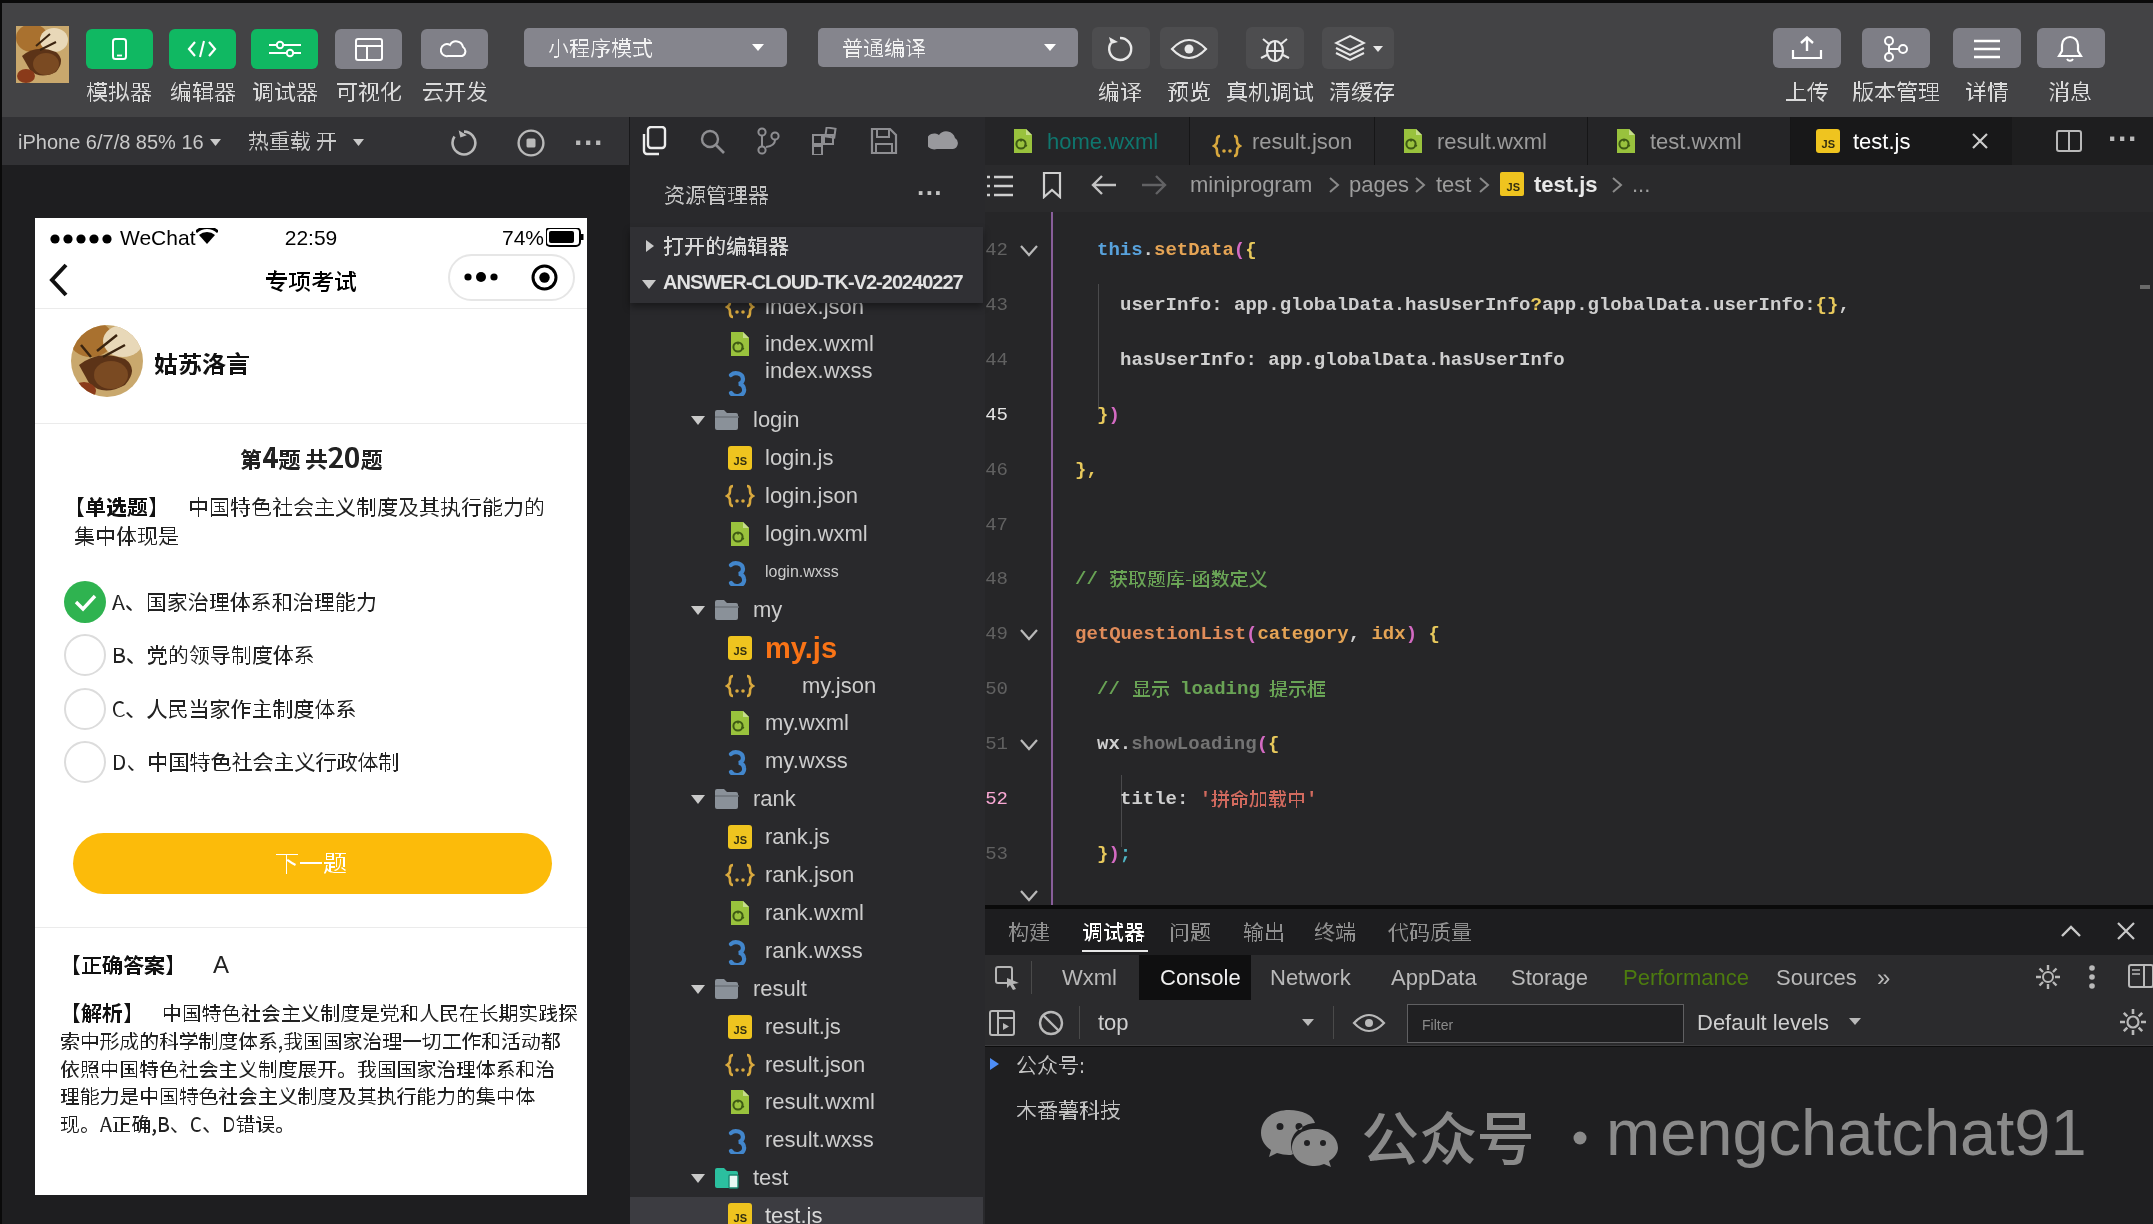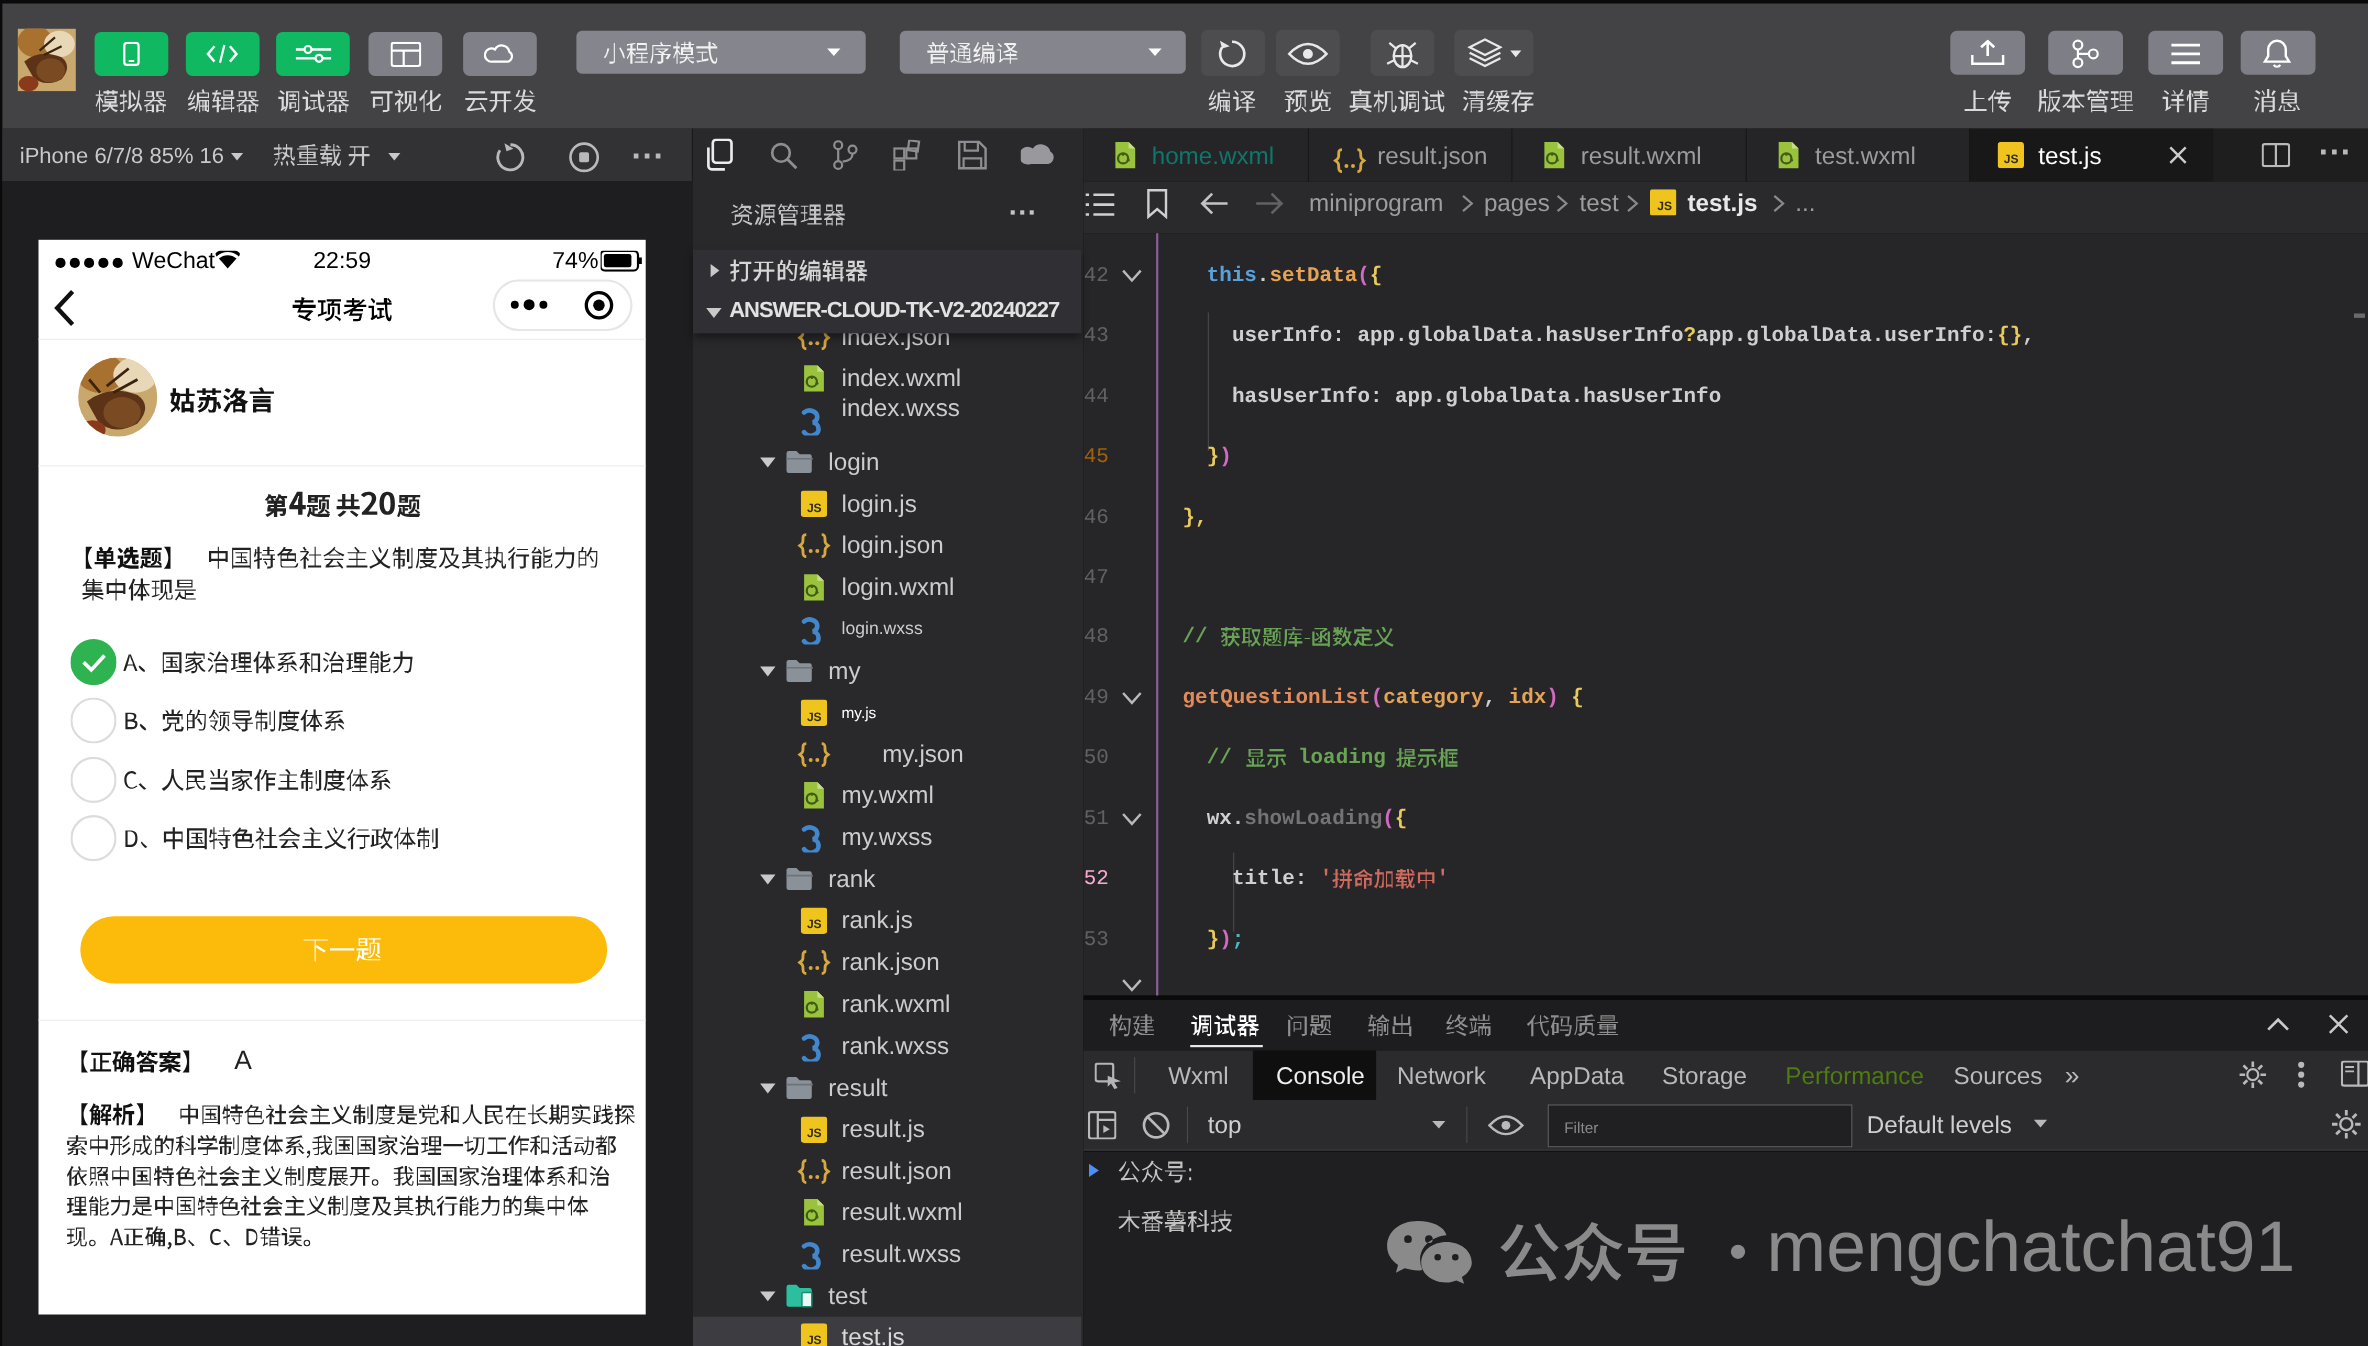--- a/index.html
+++ b/index.html
@@ -329,21 +329,21 @@
     </svg>
     <svg style="position:absolute;left:714px;top:599px;" width="26" height="22" viewBox="0 0 26 22">
       <path d="M1 3 a2 2 0 0 1 2-2 h7 l3 3 h9 a2 2 0 0 1 2 2 v13 a2 2 0 0 1 -2 2 h-19 a2 2 0 0 1 -2-2 Z" fill="#8a9199"></path>
 <path d="M1 8 h24" stroke="#6d737a" stroke-width="1.5"></path>
     </svg>
     <div style="position:absolute;left:753px;top:599px;font-family:'Liberation Sans', sans-serif;font-size:22px;line-height:22px;color:#cccccc;font-weight:400;white-space:pre;">my</div>
     <svg style="position:absolute;left:728px;top:636px;" width="24" height="24" viewBox="0 0 24 24">
       <rect width="24" height="24" rx="3" fill="#efc41f"></rect>
       <text x="19" y="19" font-family="Liberation Sans" font-size="11" font-weight="bold" fill="#332f10" text-anchor="end">JS</text>
     </svg>
-    <div style="position:absolute;left:765px;top:637px;font-family:'Liberation Sans', sans-serif;font-size:14px;line-height:22px;color:#ffffff;font-weight:400;white-space:pre;">my.js</div>
+    <div style="position:absolute;left:765px;top:637px;font-family:'Liberation Sans', sans-serif;font-size:29px;line-height:22px;color:#f97316;font-weight:700;white-space:pre;">my.js</div>
     <svg style="position:absolute;left:725px;top:674px;" width="30" height="24" viewBox="0 0 30 24">
       <g stroke="#d8a83e" stroke-width="2.6" fill="none">
         <path d="M8 2 C5 2 5 4 5 6 C5 9 5 10 2 12 C5 14 5 15 5 18 C5 20 5 22 8 22"></path>
         <path d="M22 2 C25 2 25 4 25 6 C25 9 25 10 28 12 C25 14 25 15 25 18 C25 20 25 22 22 22"></path>
       </g>
       <circle cx="12" cy="17" r="1.8" fill="#d8a83e"></circle>
       <circle cx="18" cy="17" r="1.8" fill="#d8a83e"></circle>
     </svg>
     <div style="position:absolute;left:765px;top:675px;font-family:'Liberation Sans', sans-serif;font-size:22px;line-height:22px;color:#cccccc;font-weight:400;white-space:pre;margin-left:37px;">my.json</div>
     <svg style="position:absolute;left:729px;top:710px;" width="22" height="26" viewBox="0 0 22 26">
@@ -580,21 +580,21 @@
     </svg>
     <svg style="position:absolute;left:60px;top:1084px;" width="477" height="27">
       <path fill="#222" d="M9 9H12V12H9ZM14 9H17V12H14ZM9 5H12V8H9ZM14 5H17V8H14ZM6 19V21H19V19H14V17H18V15H14V13H18V4H8V13H12V15H8V17H12V19ZM1 18 1 19C3 19 5 18 7 17L7 16L5 17V12H7V10H5V6H7V5H1V6H3V10H1V12H3V17C2 17 1 18 1 18Z M27 11V13H23V11ZM22 10V21H23V17H27V20C27 20 27 20 27 20C27 20 26 20 25 20C25 20 25 21 26 21C27 21 28 21 28 21C29 21 29 20 29 20V10ZM23 14H27V16H23ZM37 5C36 5 34 6 32 7V3H31V10C31 11 31 12 33 12C34 12 36 12 37 12C38 12 39 11 39 9C38 9 38 8 37 8C37 10 37 11 36 11C36 11 34 11 33 11C32 11 32 10 32 10V8C34 7 36 6 38 6ZM37 13C36 14 34 15 32 16V12H31V19C31 21 31 21 33 21C34 21 36 21 37 21C38 21 39 20 39 18C38 18 38 18 38 17C37 20 37 20 36 20C36 20 34 20 33 20C32 20 32 20 32 19V17C34 16 36 15 38 15ZM21 9C22 9 23 9 28 8C28 9 28 9 28 9L30 9C29 7 28 6 27 4L26 5C26 6 27 6 27 7L23 7C24 6 25 5 25 4L24 3C23 5 22 6 22 7C22 7 21 7 21 7C21 8 21 9 21 9Z M48 3V7V7H41V9H48C47 13 46 17 41 20C41 21 42 21 42 21C48 18 49 13 49 9H56C56 16 55 19 54 19C54 20 54 20 54 20C53 20 52 20 50 20C51 20 51 21 51 21C52 21 53 21 54 21C55 21 55 21 56 20C57 19 57 16 58 8C58 8 58 7 58 7H49V7V3Z M64 8H74V9H64ZM64 5H74V7H64ZM63 4V11H76V4ZM64 14C63 17 62 19 60 20C60 21 61 21 61 21C63 20 64 19 64 18C66 20 68 21 72 21H78C78 21 78 20 78 20C77 20 73 20 73 20C72 20 71 20 70 19V17H77V15H70V13H78V12H61V13H69V19C67 19 66 18 65 16C65 15 65 15 65 14Z M88 3V7H81V16H83V15H88V21H90V15H96V16H97V7H90V3ZM83 13V8H88V13ZM96 13H90V8H96Z M111 13C111 14 112 15 113 16L114 15C113 14 112 14 112 13ZM104 16V17H114V16H109V13H113V11H109V8H114V7H104V8H108V11H104V13H108V16ZM101 4V21H102V20H116V21H117V4ZM102 19V5H116V19Z M128 16C129 17 130 18 130 19L131 18C131 17 130 16 129 15ZM132 3V5H128V7H132V9H127V11H134V13H127V14H134V20C134 20 134 20 134 20C133 20 132 20 131 20C131 20 131 21 131 21C133 21 134 21 135 21C135 21 135 20 135 20V14H138V13H135V11H138V9H133V7H137V5H133V3ZM121 5C121 7 120 10 120 11C120 12 120 12 121 12C121 11 121 10 121 9H123V14C122 14 121 14 120 14L120 16L123 15V21H124V15L126 14L126 12L124 13V9H126V7H124V3H123V7H122C122 6 122 6 122 5Z M148 10V13H143V10ZM149 10H154V13H149ZM150 6C150 7 149 8 148 9H143C144 8 145 7 145 6ZM146 3C144 6 142 8 139 10C140 10 140 11 140 11C141 11 141 10 142 10V18C142 21 143 21 146 21C147 21 153 21 154 21C157 21 157 20 158 17C157 17 157 17 156 17C156 19 156 20 154 20C152 20 147 20 146 20C144 20 143 19 143 18V15H154V16H156V9H150C151 8 152 7 153 6L152 5L151 5H146C146 4 147 4 147 4Z M162 4C162 5 163 6 163 6L165 6C164 5 163 4 163 3ZM159 7V8H165C163 10 161 13 159 14C159 14 159 15 160 16C161 15 161 14 162 13V21H164V13C165 14 165 15 166 15L167 14C166 14 165 12 164 11C165 10 166 9 167 7L166 7L165 7ZM171 3V9H167V11H171V19H166V21H177V19H173V11H177V9H173V3Z M181 21C182 21 183 21 194 20C194 20 195 21 195 21L196 21C195 19 193 17 192 15L190 16C191 17 192 18 193 18L184 19C185 18 186 16 188 15H196V13H180V15H186C184 16 183 18 182 18C182 19 181 19 181 19C181 20 181 21 181 21ZM188 3C186 6 183 8 179 10C179 10 180 11 180 11C181 11 182 10 183 9V11H193V9H184C185 8 187 7 188 6C189 7 191 8 193 9C194 10 195 11 196 11C196 11 197 10 197 10C194 9 191 6 189 5L190 4Z M205 4C207 5 208 6 209 7H200V9H207V13H201V14H207V19H199V21H217V19H209V14H215V13H209V9H216V7H209L210 6C209 6 208 4 207 3Z M226 4C227 5 228 7 228 8L229 8C229 7 228 5 227 3ZM233 5C232 8 230 12 228 14C225 12 223 9 222 5L221 6C222 10 224 13 227 16C224 17 222 19 219 20C219 20 219 21 219 21C223 20 225 19 228 17C230 19 233 20 236 21C236 21 237 20 237 20C234 19 231 18 229 16C232 13 234 9 235 5Z M251 5V16H252V5ZM255 3V19C255 20 254 20 254 20C254 20 253 20 251 20C252 20 252 21 252 21C253 21 255 21 255 21C256 21 256 20 256 19V3ZM240 4C240 6 239 8 238 9C239 9 239 9 240 9C240 9 240 8 241 7H243V9H238V11H243V13H239V20H241V14H243V21H245V14H248V18C248 18 247 19 247 19C247 19 246 19 246 19C246 19 246 19 246 20C247 20 248 20 248 20C249 19 249 19 249 18V13H245V11H250V9H245V7H249V6H245V3H243V6H241C241 5 242 5 242 4Z M265 7V9H262V10H265V13H273V10H276V9H273V7H271V9H266V7ZM271 10V12H266V10ZM272 16C272 17 270 18 269 18C267 18 266 17 265 16ZM262 15V16H265L264 16C265 17 266 18 267 19C265 19 263 20 261 20C261 20 262 21 262 21C264 21 267 20 269 20C271 21 273 21 276 21C276 21 276 20 276 20C274 20 272 20 270 19C272 18 274 17 275 15L274 14L273 15ZM267 3C267 4 267 5 268 5H260V11C260 13 260 18 258 21C259 21 259 21 259 21C261 18 261 14 261 11V7H276V5H269C269 4 269 4 268 3Z M279 4V6H282V7C282 11 282 16 278 20C278 20 279 21 279 21C282 18 284 14 284 11C285 13 286 16 288 18C287 19 285 20 283 20C283 20 283 21 284 21C286 21 288 20 289 18C291 20 293 21 295 21C295 21 296 20 296 20C294 19 292 19 291 17C293 16 294 13 295 9L294 9L294 9H290C291 8 291 6 291 4ZM289 17C287 14 285 11 284 7V6H289C289 7 289 9 288 10H293C293 13 291 15 289 17Z M308 19C311 19 313 20 314 21L316 20C314 20 312 18 309 18ZM304 17C303 18 300 20 298 20C298 21 299 21 299 21C301 21 304 20 305 18ZM311 3V5H303V3H302V5H299V7H302V16H298V17H316V16H312V7H315V5H312V3ZM303 16V14H311V16ZM303 7H311V9H303ZM303 10H311V12H303Z M320 3V7H318V9H320V13L317 14L318 15L320 14V20C320 20 320 20 320 20C320 20 319 20 318 20C318 20 318 21 318 21C320 21 321 21 321 21C321 21 322 20 322 20V14L324 13L324 12L322 12V9H324V7H322V3ZM327 3C327 5 327 6 327 7H324V9H327C327 10 327 11 327 13L325 11L324 12C325 13 326 13 327 14C326 17 325 19 322 20C323 21 323 21 323 21C326 20 327 18 328 15C329 15 330 16 331 17L331 15C331 15 329 14 328 13C328 12 329 10 329 9H332C332 17 331 21 334 21C335 21 336 21 336 18C335 18 335 18 335 17C335 19 334 20 334 20C333 20 333 16 333 7H329C329 6 329 5 329 3Z M345 4V6H355V4ZM342 3C341 5 339 6 337 7C338 8 338 8 338 9C340 7 342 5 343 4ZM344 10V11H351V19C351 20 351 20 350 20C350 20 349 20 347 20C348 20 348 21 348 21C350 21 351 21 352 21C352 21 353 20 353 19V11H356V10ZM343 7C341 10 339 12 337 13C337 14 338 14 338 15C339 14 340 13 340 13V21H342V11C343 10 343 9 344 8Z M364 11V13H360V11ZM358 10V21H360V17H364V20C364 20 364 20 364 20C363 20 363 20 362 20C362 20 362 21 362 21C363 21 364 21 365 21C365 21 365 20 365 20V10ZM360 14H364V16H360ZM373 5C372 5 370 6 369 7V3H367V10C367 11 368 12 370 12C370 12 373 12 373 12C375 12 375 11 375 9C375 9 374 8 374 8C374 10 374 11 373 11C372 11 370 11 370 11C369 11 369 10 369 10V8C371 7 373 6 374 6ZM374 13C372 14 371 15 369 16V12H367V19C367 21 368 21 370 21C370 21 373 21 373 21C375 21 375 20 375 18C375 18 374 18 374 17C374 20 374 20 373 20C373 20 370 20 370 20C369 20 369 20 369 19V17C371 16 373 15 375 15ZM358 9C358 9 359 9 365 8C365 9 365 9 365 9L366 9C366 7 365 6 364 4L363 5C363 6 364 6 364 7L360 7C360 6 361 5 362 4L361 3C360 5 359 6 358 7C358 7 358 7 358 7C358 8 358 9 358 9Z M384 3V7V7H378V9H384C384 13 383 17 377 20C378 21 378 21 378 21C384 18 386 13 386 9H393C392 16 392 19 391 19C391 20 391 20 390 20C390 20 388 20 387 20C387 20 387 21 388 21C389 21 390 21 391 21C391 21 392 21 392 20C393 19 394 16 394 8C394 8 394 7 394 7H386V7V3Z M407 11C408 13 409 15 410 16L411 15C411 14 409 12 408 11ZM401 3C401 4 400 5 400 6H398V21H399V19H405V6H401C402 6 402 4 402 3ZM399 8H403V12H399ZM399 18V13H403V18ZM408 3C407 6 406 9 405 10C405 11 406 11 406 11C407 10 407 9 408 8H413C413 16 412 19 412 19C412 20 411 20 411 20C410 20 409 20 408 20C408 20 408 21 408 21C410 21 411 21 411 21C412 21 413 21 413 20C414 19 414 16 414 7C414 7 414 6 414 6H408C409 5 409 4 409 3Z M425 14V15H417V17H424C422 18 419 19 416 20C417 20 417 21 417 21C420 20 423 19 425 17V21H426V17C428 19 431 20 434 21C434 21 435 20 435 20C432 19 430 18 428 17H435V15H426V14ZM426 9V10H421V9ZM425 3C425 4 426 5 426 5H421C422 5 422 4 423 3L421 3C420 5 419 7 416 9C417 9 417 9 417 10C418 9 419 9 419 8V14H421V14H434V13H427V11H433V10H427V9H433V8H427V6H433V5H428C427 5 427 4 426 3ZM426 8H421V6H426ZM426 11V13H421V11Z M445 3V7H438V16H439V15H445V21H446V15H452V16H453V7H446V3ZM439 13V8H445V13ZM452 13H446V8H452Z M460 3C459 6 458 9 456 11C456 11 457 12 457 13C457 12 458 11 459 10V21H460V8C461 6 461 5 462 4ZM464 16V18H467V21H468V18H472V16H468V9C470 13 471 16 474 18C474 18 474 17 475 17C473 15 470 12 469 9H474V7H468V3H467V7H461V9H466C465 12 463 15 461 17C461 17 461 18 462 18C464 16 466 13 467 10V16Z"></path>
     </svg>
     <svg style="position:absolute;left:60px;top:1112px;" width="237" height="27">
       <path fill="#222" d="M9 4V15H10V5H16V15H17V4ZM1 18 1 19C3 19 6 18 8 17L8 16L5 17V12H7V10H5V6H8V5H1V6H4V10H1V12H4V17C3 17 2 18 1 18ZM12 7V11C12 14 12 18 7 20C7 21 7 21 8 21C11 20 12 17 13 15V19C13 21 14 21 15 21H17C18 21 19 20 19 17C19 17 18 17 18 16C18 19 17 20 17 20H15C15 20 14 20 14 19V14H13C14 13 14 12 14 11V7Z M24 15C22 15 21 16 21 18C21 20 22 21 24 21C25 21 27 20 27 18C27 16 25 15 24 15ZM24 20C23 20 22 19 22 18C22 17 23 16 24 16C25 16 26 17 26 18C26 19 25 20 24 20Z M40 20H42L43 15H48L50 20H52L47 5H45ZM43 14 44 12C45 10 45 8 46 7H46C46 8 47 10 47 12L48 14Z M55 10V19H53V20H70V19H63V13H69V11H63V6H70V5H53V6H61V19H57V10Z M82 3C81 6 80 8 78 9C79 10 79 10 79 10C80 10 80 10 80 9V14C80 16 80 19 78 21C78 21 79 21 79 21C81 20 81 18 81 17H84V21H86V17H88V20C88 20 88 20 88 20C88 20 87 20 86 20C86 20 87 21 87 21C88 21 89 21 89 21C90 21 90 20 90 20V8H86C87 7 88 6 88 5L87 5L87 5H83C83 4 83 4 84 3ZM84 15H82C82 15 82 14 82 14V13H84ZM86 15V13H88V15ZM84 12H82V10H84ZM86 12V10H88V12ZM81 8H81C82 8 82 7 83 6H86C86 7 85 8 85 8ZM73 4V6H75C74 9 74 11 72 13C72 14 73 15 73 15C73 14 74 14 74 13V20H75V19H79V10H75C76 9 76 7 76 6H79V4ZM75 12H77V18H75Z M93 24C95 23 96 21 96 19C96 18 95 17 94 17C93 17 93 18 93 19C93 19 93 20 94 20L94 20C94 21 94 22 92 22Z M99 20H103C107 20 109 18 109 16C109 14 108 12 106 12V12C107 12 108 10 108 9C108 6 106 5 103 5H99ZM101 11V7H103C105 7 106 7 106 9C106 11 105 11 103 11ZM101 18V13H103C106 13 107 14 107 15C107 17 106 18 103 18Z M115 21 117 20C115 18 113 17 112 15L111 16C112 18 114 19 115 21Z M137 20C139 20 140 19 141 18L140 17C140 18 138 18 137 18C134 18 133 16 133 12C133 9 134 7 137 7C138 7 139 7 140 8L141 7C140 6 139 5 137 5C133 5 131 8 131 13C131 17 133 20 137 20Z M148 21 149 20C148 18 146 17 145 15L143 16C145 18 146 19 148 21Z M164 20H168C172 20 174 17 174 12C174 8 172 5 168 5H164ZM166 18V7H167C171 7 173 9 173 12C173 16 171 18 167 18Z M179 3C179 5 178 7 176 8C177 8 177 9 177 9C178 9 178 8 179 7H184V6H180C180 5 180 4 180 4ZM177 13V14H180V18C180 19 179 20 179 20C179 20 179 21 179 21C180 21 180 20 184 19C183 18 183 18 183 17L181 19V14H184V13H181V10H183V9H178V10H180V13ZM190 3V6H188V3H186V6H184V7H186V10H184V11H195V10H192V7H194V6H192V3ZM188 7H190V10H188ZM186 17H192V19H186ZM186 16V14H192V16ZM185 13V21H186V20H192V21H193V13Z M205 5H212V8H205ZM204 4V9H213V4ZM197 5C198 6 200 7 200 8L201 7C201 6 199 5 198 4ZM203 15V16H207C206 18 205 19 202 20C202 20 203 21 203 21C206 20 208 19 208 17C209 19 211 21 214 21C214 21 214 20 215 20C212 20 210 18 209 16H214V15H209C209 14 209 13 209 13H214V11H203V13H208C208 13 208 14 207 15ZM199 21C199 20 200 20 203 18C203 18 203 17 203 17L201 18V9H196V11H199V18C199 19 199 19 198 19C199 20 199 20 199 21Z M219 15C217 15 216 16 216 18C216 20 217 21 219 21C221 21 222 20 222 18C222 16 221 15 219 15ZM219 20C218 20 217 19 217 18C217 17 218 16 219 16C220 16 221 17 221 18C221 19 220 20 219 20Z"></path>
     </svg>
     <div style="position:absolute;left:978px;top:241px;font-family:'Liberation Mono', monospace;font-size:19px;line-height:19px;color:#616161;font-weight:400;white-space:pre;width:30px;text-align:right">42</div>
     <div style="position:absolute;left:978px;top:296px;font-family:'Liberation Mono', monospace;font-size:19px;line-height:19px;color:#616161;font-weight:400;white-space:pre;width:30px;text-align:right">43</div>
     <div style="position:absolute;left:978px;top:351px;font-family:'Liberation Mono', monospace;font-size:19px;line-height:19px;color:#616161;font-weight:400;white-space:pre;width:30px;text-align:right">44</div>
-    <div style="position:absolute;left:978px;top:406px;font-family:'Liberation Mono', monospace;font-size:19px;line-height:19px;color:#a16207;font-weight:400;white-space:pre;width:30px;text-align:right">45</div>
+    <div style="position:absolute;left:978px;top:406px;font-family:'Liberation Mono', monospace;font-size:19px;line-height:19px;color:#e5e5e5;font-weight:400;white-space:pre;width:30px;text-align:right">45</div>
     <div style="position:absolute;left:978px;top:461px;font-family:'Liberation Mono', monospace;font-size:19px;line-height:19px;color:#616161;font-weight:400;white-space:pre;width:30px;text-align:right">46</div>
     <div style="position:absolute;left:978px;top:516px;font-family:'Liberation Mono', monospace;font-size:19px;line-height:19px;color:#616161;font-weight:400;white-space:pre;width:30px;text-align:right">47</div>
     <div style="position:absolute;left:978px;top:570px;font-family:'Liberation Mono', monospace;font-size:19px;line-height:19px;color:#616161;font-weight:400;white-space:pre;width:30px;text-align:right">48</div>
     <div style="position:absolute;left:978px;top:625px;font-family:'Liberation Mono', monospace;font-size:19px;line-height:19px;color:#616161;font-weight:400;white-space:pre;width:30px;text-align:right">49</div>
     <div style="position:absolute;left:978px;top:680px;font-family:'Liberation Mono', monospace;font-size:19px;line-height:19px;color:#616161;font-weight:400;white-space:pre;width:30px;text-align:right">50</div>
     <div style="position:absolute;left:978px;top:735px;font-family:'Liberation Mono', monospace;font-size:19px;line-height:19px;color:#616161;font-weight:400;white-space:pre;width:30px;text-align:right">51</div>
     <div style="position:absolute;left:978px;top:790px;font-family:'Liberation Mono', monospace;font-size:19px;line-height:19px;color:#f9a8d4;font-weight:400;white-space:pre;width:30px;text-align:right">52</div>
     <div style="position:absolute;left:978px;top:845px;font-family:'Liberation Mono', monospace;font-size:19px;line-height:19px;color:#616161;font-weight:400;white-space:pre;width:30px;text-align:right">53</div>
     <svg style="position:absolute;left:1019px;top:244px;" width="20" height="14" viewBox="0 0 20 14">
       <path d="M2 2 L10 11 L18 2" stroke="#b9b9b9" stroke-width="2.2" fill="none"></path>

